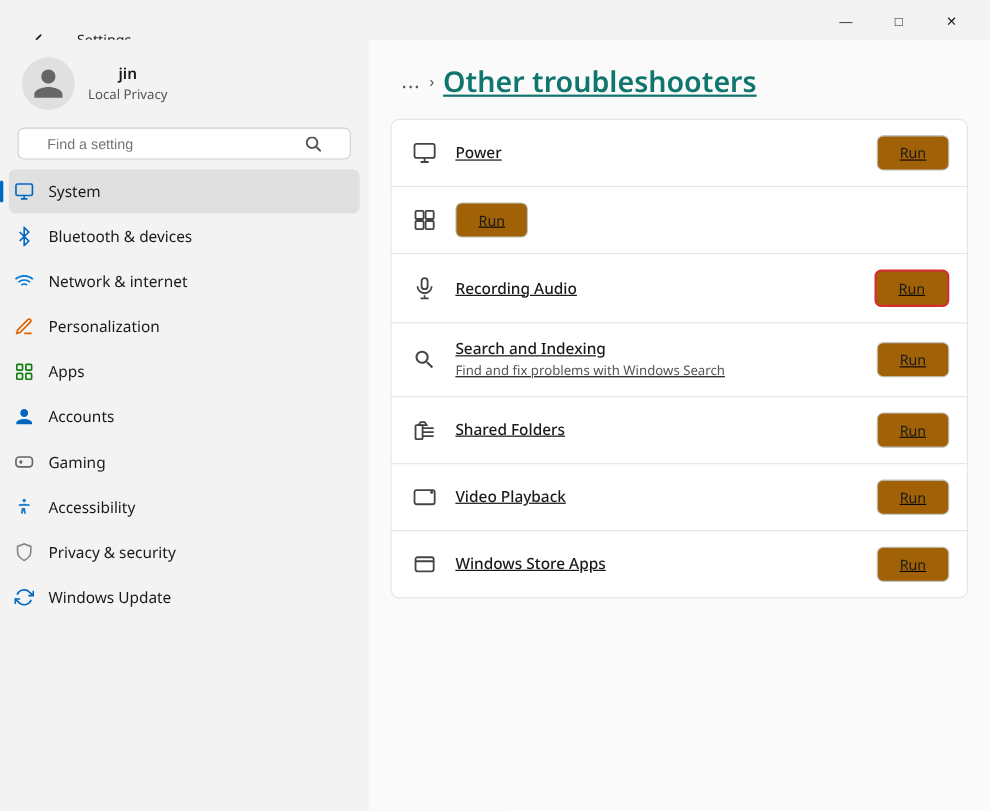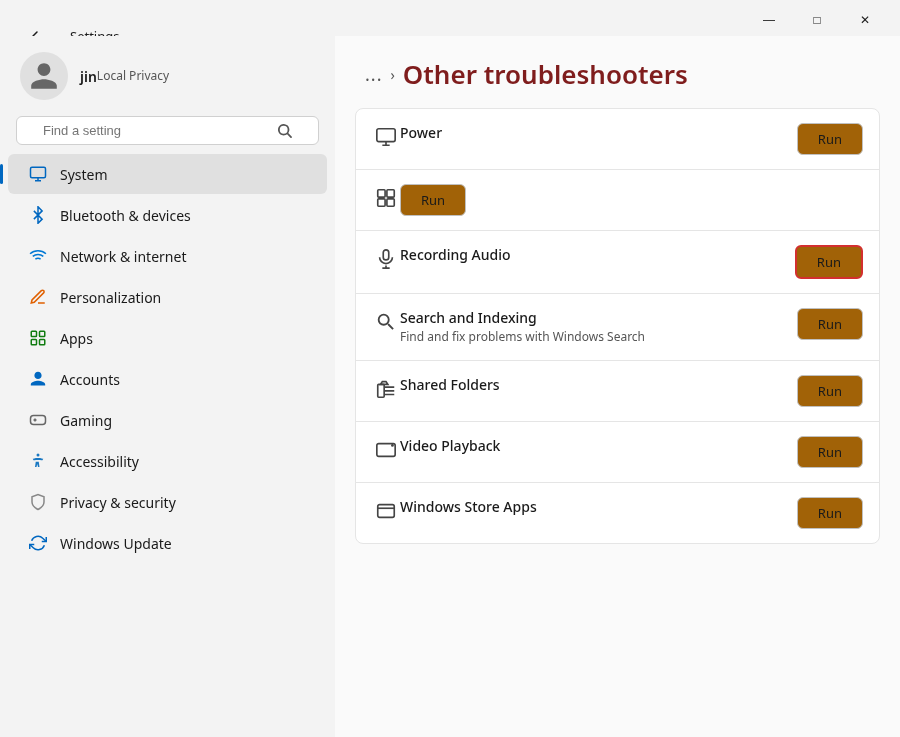--- a/index.html
+++ b/index.html
@@ -74,21 +74,21 @@
       width: 48px;
       height: 48px;
       background: #e0e0e0;
       border-radius: 50%;
       display: flex;
       align-items: center;
       justify-content: center;
       flex-shrink: 0;
     }
     .user-avatar svg { width: 32px; height: 32px; fill: #666; }
-    .user-info { display: flex; flex-direction: row; }
+    .user-info { display: flex; flex-direction: column; align-items: center; }
     .user-name { font-size: 14px; font-weight: 600; color: #1a1a1a; }
     .user-type { font-size: 12px; color: #555; }
     .search-box {
       margin: 4px 16px 8px 16px;
       display: flex;
       align-items: center;
       background: white;
       border: 1px solid #d0d0d0;
       border-radius: 6px;
       padding: 6px 26px;
@@ -100,21 +100,21 @@
       font-size: 13px;
       flex: 1;
       background: transparent;
       color: #333;
     }
     .search-icon-svg { color: #555; flex-shrink: 0; }
     .nav-item {
       display: flex;
       align-items: center;
       gap: 12px;
-      padding: 10px 16px 10px 20px;
+      padding: 10px 16px 10px 4px;
       cursor: pointer;
       border-radius: 6px;
       margin: 1px 8px;
       font-size: 14px;
       color: #1a1a1a;
       position: relative;
     }
     .nav-item.active {
       background: #e0e0e0;
     }
@@ -155,36 +155,39 @@
     .breadcrumb-dots {
       font-size: 18px;
       color: #555;
       cursor: pointer;
       letter-spacing: 1px;
     }
     .breadcrumb-arrow { font-size: 14px; color: #555; }
     .page-title {
       font-size: 26px;
       font-weight: 600;
-      color: #7f1d1d;
+      color: #0f766e;
+      text-decoration: underline;
     }
     .troubleshooters-list {
       padding: 0 20px 20px 20px;
       display: flex;
       flex-direction: column;
       gap: 0;
     }
     .ts-item {
       display: flex;
-      align-items: flex-start;
+      align-items: center;
       background: white;
       border: 1px solid #e5e5e5;
       border-radius: 0;
       padding: 14px 16px;
+      gap: 14px;
       margin-bottom: -1px;
+      text-decoration: underline;
     }
     .ts-item:first-child { border-radius: 8px 8px 0 0; }
     .ts-item:last-child { border-radius: 0 0 8px 8px; margin-bottom: 0; }
     .ts-item:only-child { border-radius: 8px; }
     .ts-icon {
       width: 28px;
       height: 28px;
       display: flex;
       align-items: center;
       justify-content: center;

